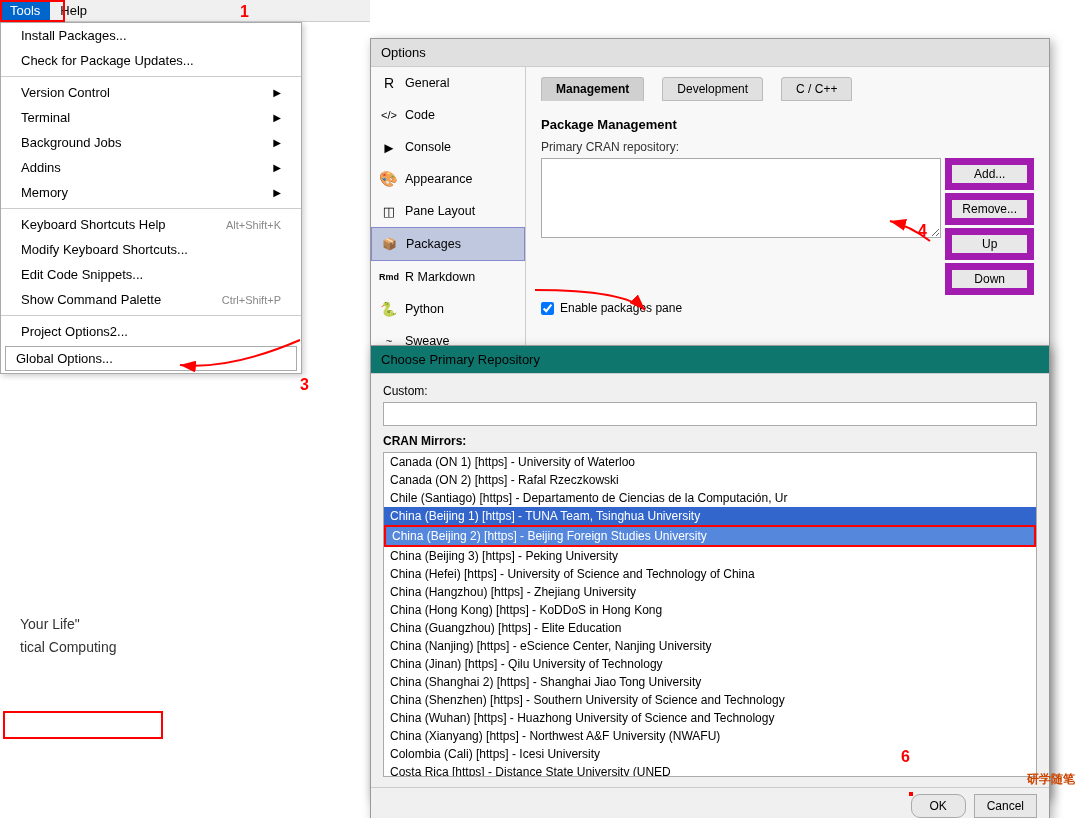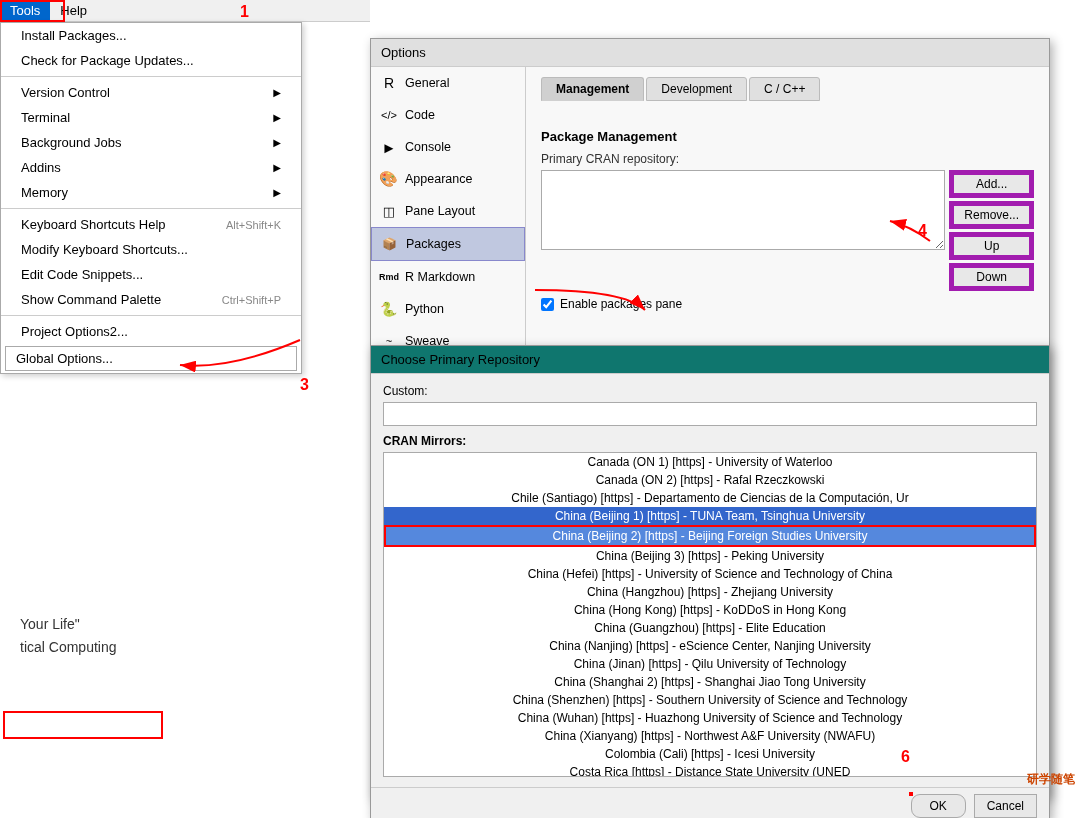--- a/index.html
+++ b/index.html
@@ -193,22 +193,22 @@
     .options-content {
       flex: 1;
       padding: 10px 15px;
       overflow-y: auto;
       background: #f8f8f8;
     }
 
     
     .tab-bar {
       display: flex;
-      gap: 2px;
-      margin-bottom: 28px;
+      gap: 18px;
+      margin-bottom: 16px;
     }
     .tab {
       padding: 4px 14px;
       background: #e0e0e0;
       border: 1px solid #bbb;
       cursor: pointer;
       font-size: 12px;
       border-radius: 3px 3px 0 0;
     }
     .tab.active {
@@ -268,21 +268,21 @@
     }
     .repo-buttons {
       display: flex;
       flex-direction: column;
       gap: 3px;
       margin-left: 4px;
     }
     .repo-btn {
       padding: 2px 10px;
       background: #e8e8e8;
-      border: 5px solid #a21caf;
+      border: 7px solid #a21caf;
       cursor: pointer;
       font-size: 12px;
       min-width: 65px;
     }
     .checkbox-row {
       display: flex;
       align-items: center;
       gap: 6px;
       font-size: 12px;
       margin-top: 6px;
@@ -336,21 +336,20 @@
       border: 1px solid #aaa;
       overflow-y: auto;
       font-size: 12px;
     }
     .mirror-item {
       padding: 2px 6px;
       cursor: pointer;
       white-space: nowrap;
       overflow: hidden;
       text-overflow: ellipsis;
-      text-align: center;
     }
     .mirror-item.selected {
       background: #3366cc;
       color: white;
     }
     .mirror-item.selected2 {
       background: #5588dd;
       color: white;
     }
     .choose-repo-footer {

